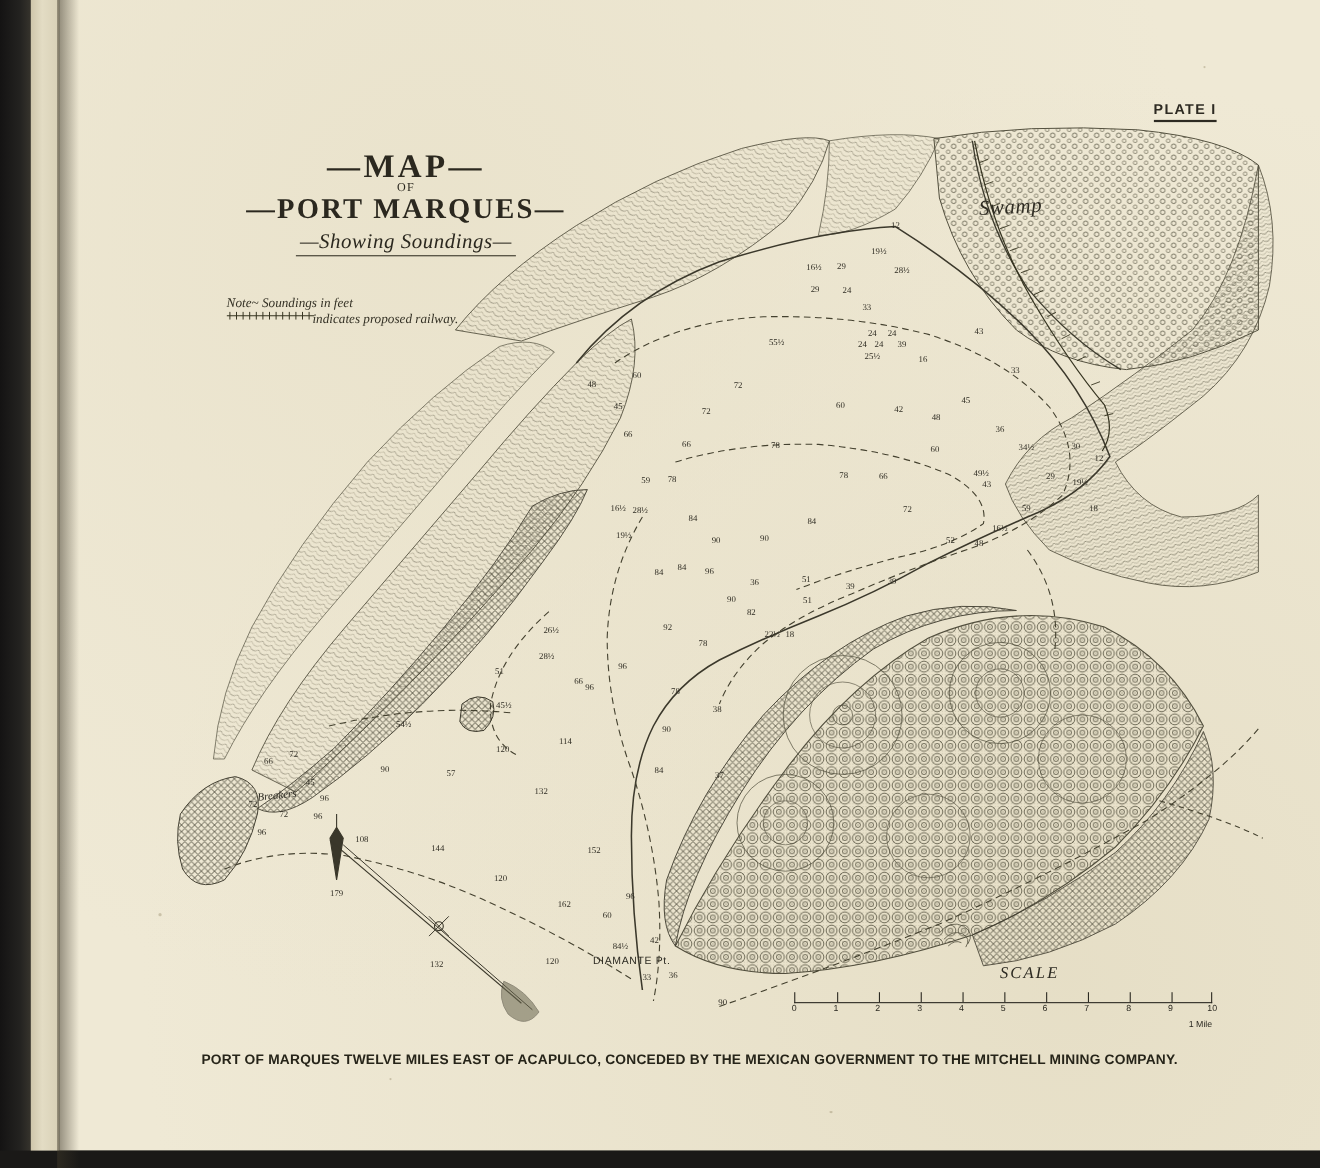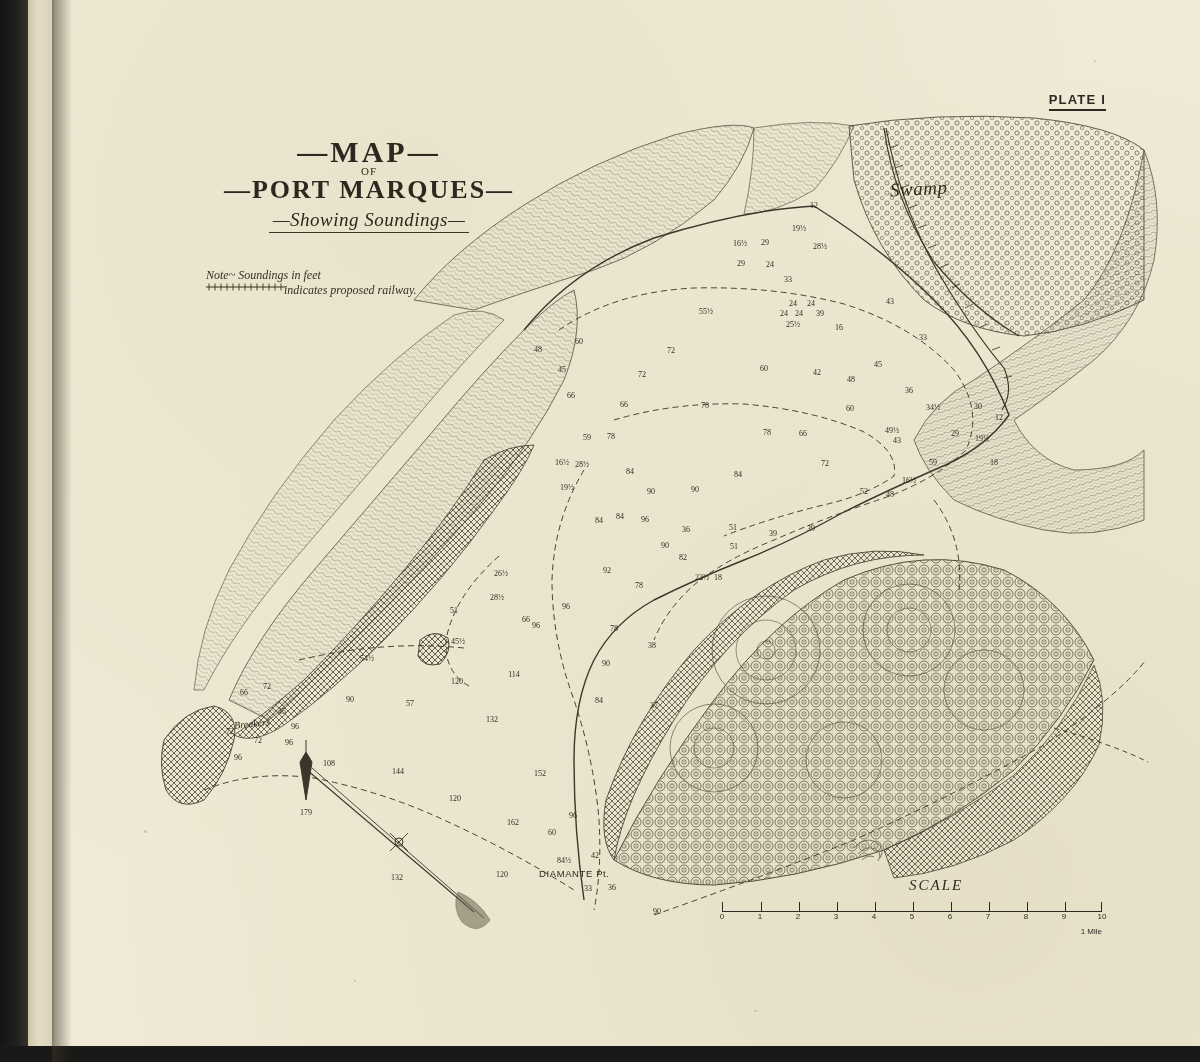--- a/index.html
+++ b/index.html
@@ -417,20 +417,21 @@
           <span style="left: 152px;">4</span>
           <span style="left: 190px;">5</span>
           <span style="left: 228px;">6</span>
           <span style="left: 266px;">7</span>
           <span style="left: 304px;">8</span>
           <span style="left: 342px;">9</span>
           <span style="left: 380px;">10</span>
         </div>
     </div>
 
+    <div id="caption">PORT OF MARQUES TWELVE MILES EAST OF ACAPULCO, CONCEDED BY THE MEXICAN GOVERNMENT TO THE MITCHELL MINING COMPANY.</div>
 
     <div id="soundings-layer">
         <div class="sounding" style="left: 760px; top: 205px;">12</div>
         <div class="sounding" style="left: 745px; top: 228px;">19½</div>
         <div class="sounding" style="left: 686px; top: 243px;">16½</div>
         <div class="sounding" style="left: 711px; top: 242px;">29</div>
         <div class="sounding" style="left: 766px; top: 246px;">28½</div>
         <div class="sounding" style="left: 687px; top: 263px;">29</div>
         <div class="sounding" style="left: 716px; top: 264px;">24</div>
         <div class="sounding" style="left: 734px; top: 279px;">33</div>

